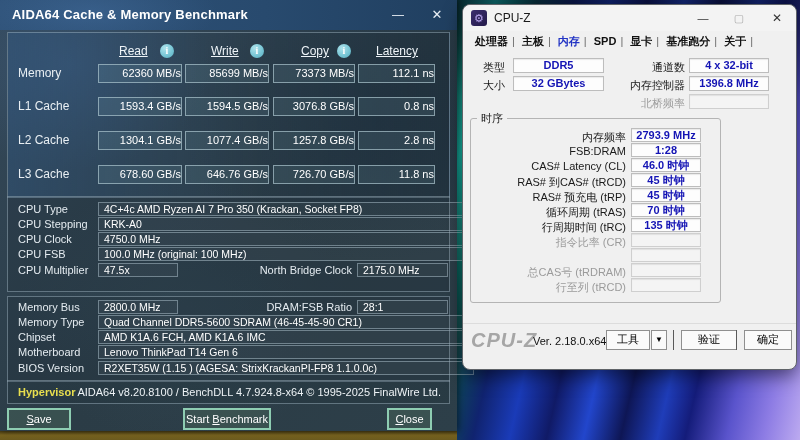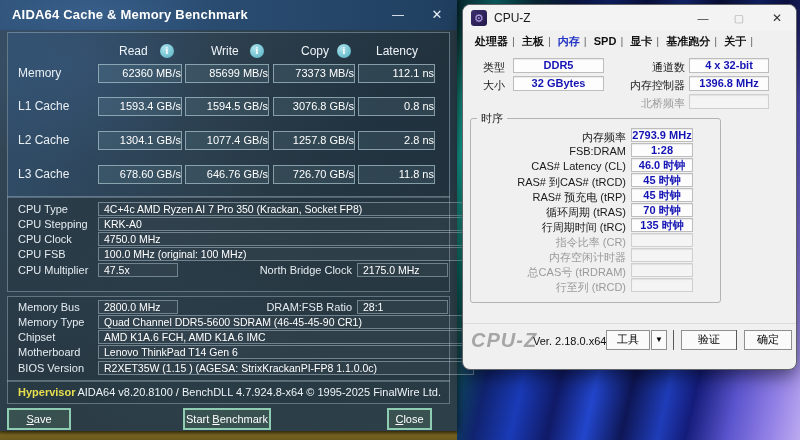--- a/index.html
+++ b/index.html
@@ -35,21 +35,21 @@
   .aida-min{position:absolute;left:385px;top:5px;width:26px;height:20px;text-align:center;color:#e8eef4;font-size:12px;line-height:20px;cursor:default;}
   .aida-x{position:absolute;left:424px;top:5px;width:26px;height:20px;text-align:center;color:#e8eef4;font-size:13px;line-height:20px;cursor:default;}
 
   .frame{position:absolute;border:1px solid rgba(160,182,194,0.48);}
   .f-bench{left:7px;top:32px;width:441px;height:164px;
     background:linear-gradient(90deg, rgba(45,92,145,0.30), rgba(28,48,64,0.10) 55%, rgba(18,32,44,0.28));}
   .f-cpu{left:7px;top:196px;width:441px;height:94px;background:rgba(20,34,44,0.18);}
   .f-mem{left:7px;top:296px;width:441px;height:84px;background:rgba(20,34,44,0.18);}
   .f-hyp{left:7px;top:380px;width:441px;height:22px;background:rgba(20,34,44,0.14);}
 
-  .colh{position:absolute;top:44px;font-size:12px;color:#eef4f8;}
+  .colh{position:absolute;top:44px;font-size:12px;color:#eef4f8;text-decoration:underline;}
   .info-icon{position:absolute;top:44px;width:14px;height:14px;border-radius:50%;
     background:radial-gradient(circle at 35% 30%, #aee3ec, #74c4d4 60%, #58aabb);
     color:#fff;font-size:10px;font-weight:bold;text-align:center;line-height:14px;font-family:"Liberation Serif",serif;}
 
   .bench-row{position:absolute;left:0;width:457px;height:19px;}
   .bench-label{position:absolute;left:18px;top:2px;font-size:12px;color:#e9eff3;}
   .cell{position:absolute;top:0;height:17px;border:1px solid rgba(176,200,210,0.68);
     background:rgba(150,195,205,0.12);font-size:11px;color:#ffffff;text-align:right;line-height:17px;}
   .c1{left:98px;width:82px;} .c2{left:185px;width:82px;} .c3{left:273px;width:80px;} .c4{left:358px;width:75px;}
 
@@ -94,21 +94,21 @@
 
   .cz-label{position:absolute;font-size:11px;color:#1a1a1a;}
   .cz-label.r{text-align:right;}
   .cz-label.dis{color:#9b9b9b;}
   .field{position:absolute;height:15px;border:1px solid #bdbdbd;background:#fdfdfd;box-sizing:border-box;
     font-size:11px;font-weight:bold;color:#1414b4;text-align:center;line-height:13px;box-shadow:inset 0 1px 1px rgba(0,0,0,0.08);}
   .field.dis{background:#f4f4f4;border-color:#cfcfcf;}
 
   .t-row-label{position:absolute;left:10px;width:153px;text-align:right;font-size:11px;color:#1a1a1a;}
   .t-row-label.dis{color:#9b9b9b;}
-  .t-field{position:absolute;left:168px;width:62px;height:14px;}
+  .t-field{position:absolute;left:168px;width:70px;height:14px;}
 
   .cz-footer{position:absolute;left:0;top:318px;width:100%;height:46px;border-top:1px solid #dcdcdc;}
   .cz-logo{position:absolute;left:8px;top:5px;font-size:20px;font-weight:bold;font-style:italic;color:#a6a6a6;letter-spacing:1px;}
   .cz-ver{position:absolute;left:70px;top:11px;font-size:11px;color:#111;}
   .cz-btn{position:absolute;top:6px;height:20px;border:1px solid #8f8f8f;background:#fafafa;
     box-sizing:border-box;font-size:11px;text-align:center;line-height:17px;color:#000;}
   .btn-tools{left:143px;width:44px;}
   .btn-drop{left:188px;width:16px;font-size:8px;line-height:18px;}
   .btn-validate{left:218px;width:56px;}
   .btn-ok{left:281px;width:48px;}
@@ -267,21 +267,20 @@
     <span class="t-row-label" style="top:170px">RAS# 到CAS# (tRCD)</span>
     <span class="field t-field" style="top:168px">45 时钟</span>
     <span class="t-row-label" style="top:185px">RAS# 预充电 (tRP)</span>
     <span class="field t-field" style="top:183px">45 时钟</span>
     <span class="t-row-label" style="top:200px">循环周期 (tRAS)</span>
     <span class="field t-field" style="top:198px">70 时钟</span>
     <span class="t-row-label" style="top:215px">行周期时间 (tRC)</span>
     <span class="field t-field" style="top:213px">135 时钟</span>
     <span class="t-row-label dis" style="top:230px">指令比率 (CR)</span>
     <span class="field t-field dis" style="top:228px"></span>
-    <span class="t-row-label dis" style="top:245px">内存空闲计时器</span>
     <span class="field t-field dis" style="top:243px"></span>
     <span class="t-row-label dis" style="top:260px">总CAS号 (tRDRAM)</span>
     <span class="field t-field dis" style="top:258px"></span>
     <span class="t-row-label dis" style="top:275px">行至列 (tRCD)</span>
     <span class="field t-field dis" style="top:273px"></span>
 
     <div class="cz-footer">
       <span class="cz-logo">CPU-Z</span>
       <span class="cz-ver">Ver. 2.18.0.x64</span>
       <span class="cz-btn btn-tools">工具</span>

